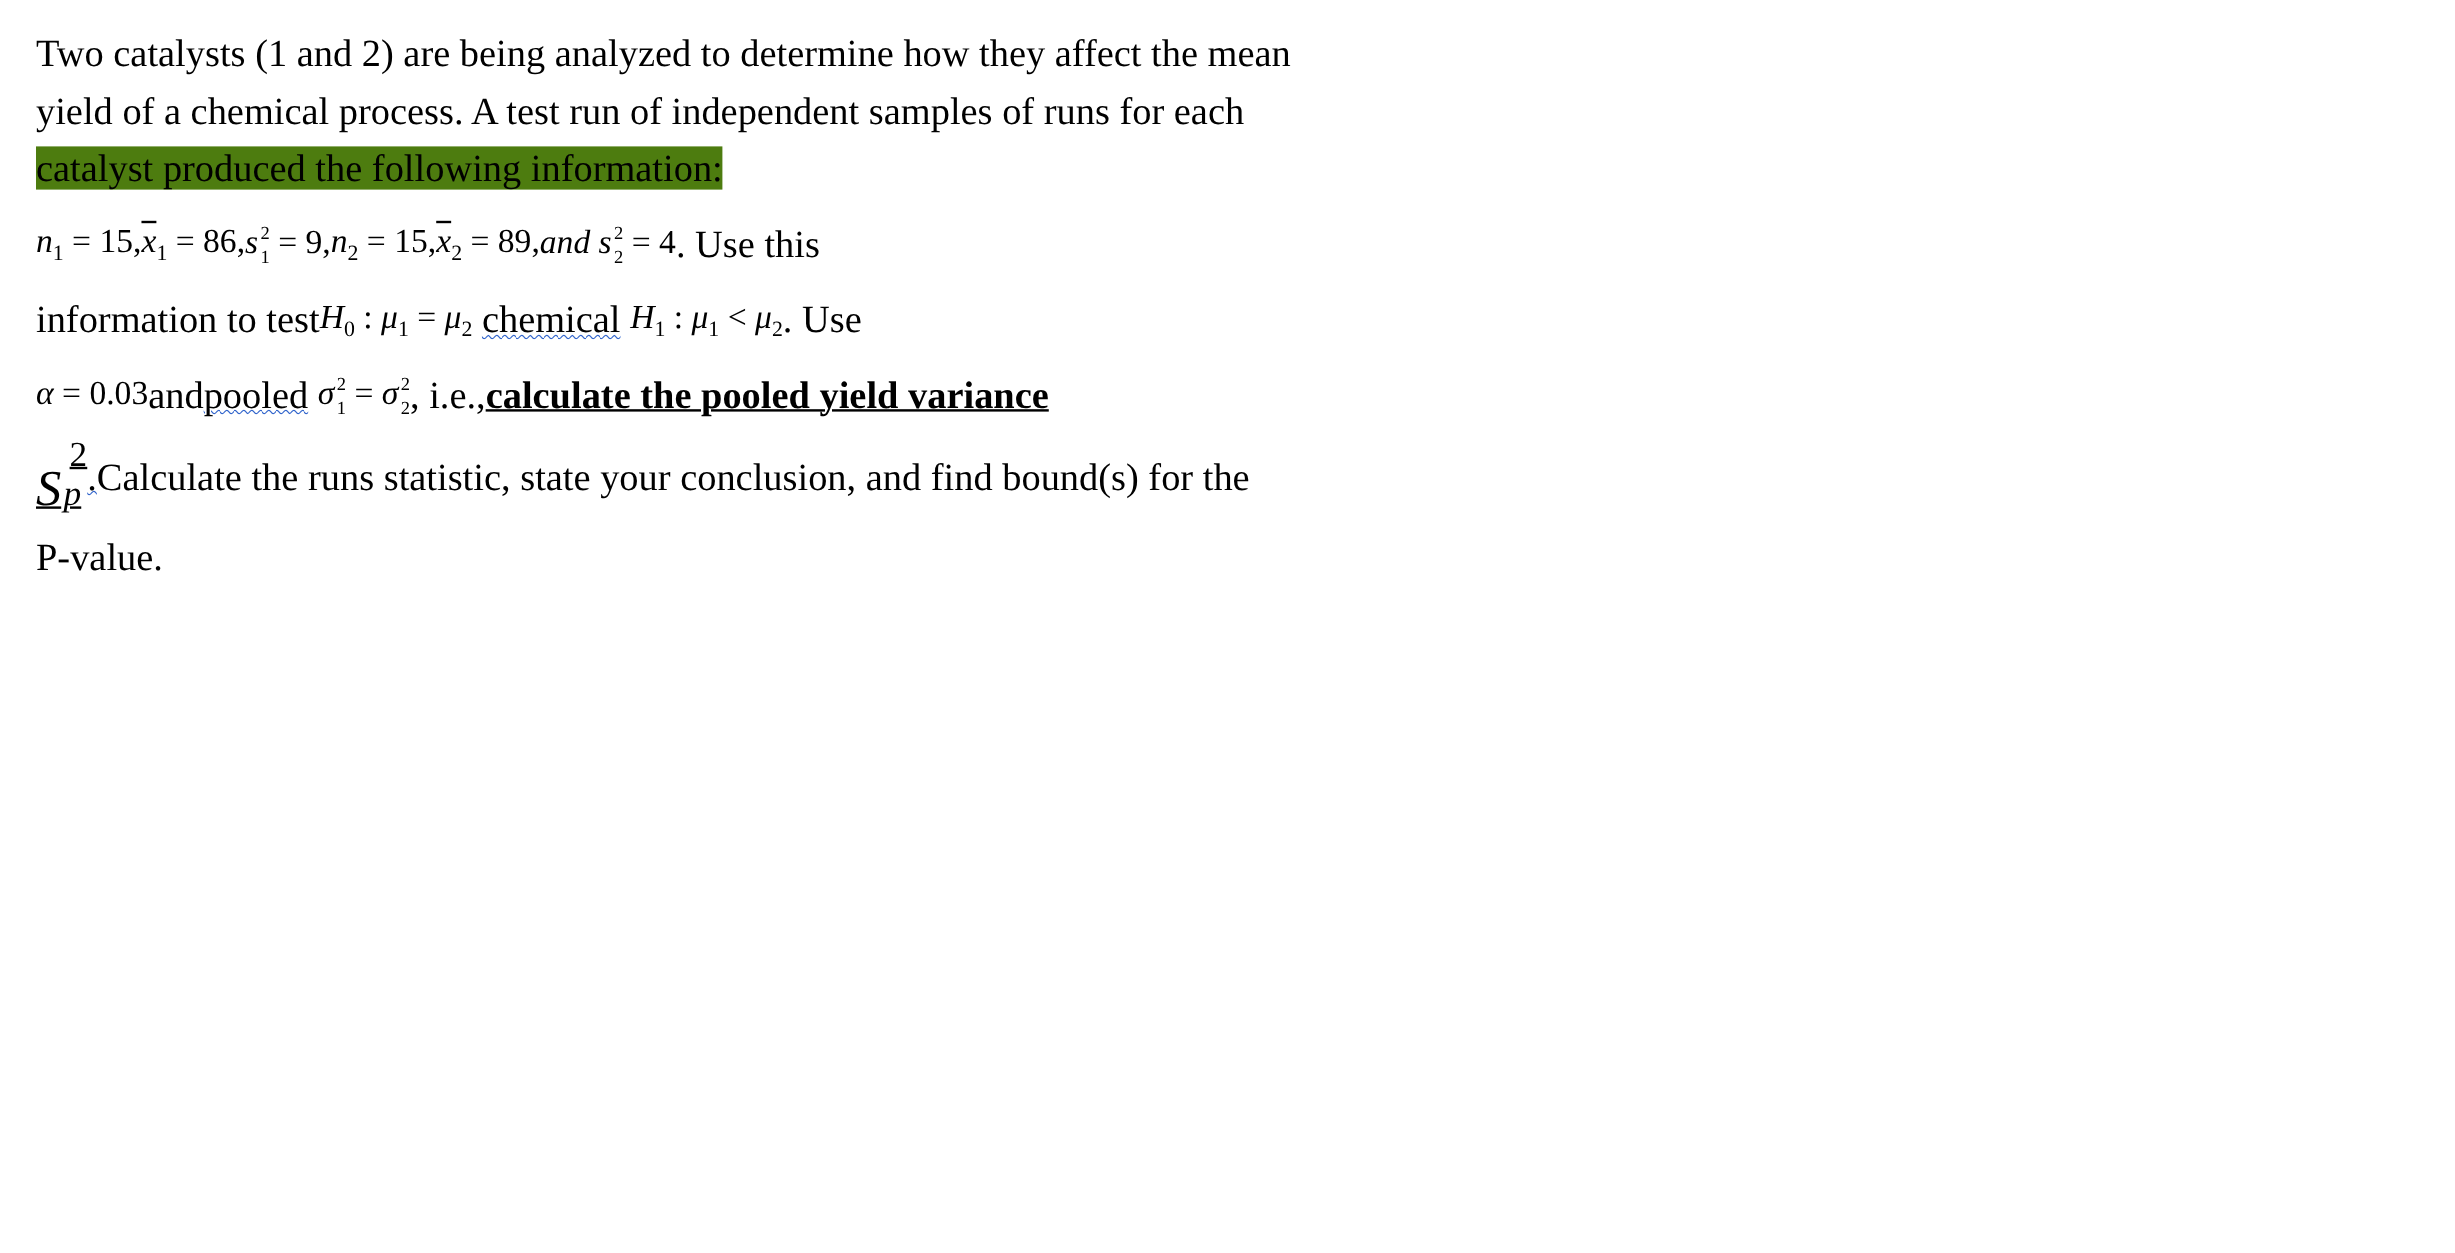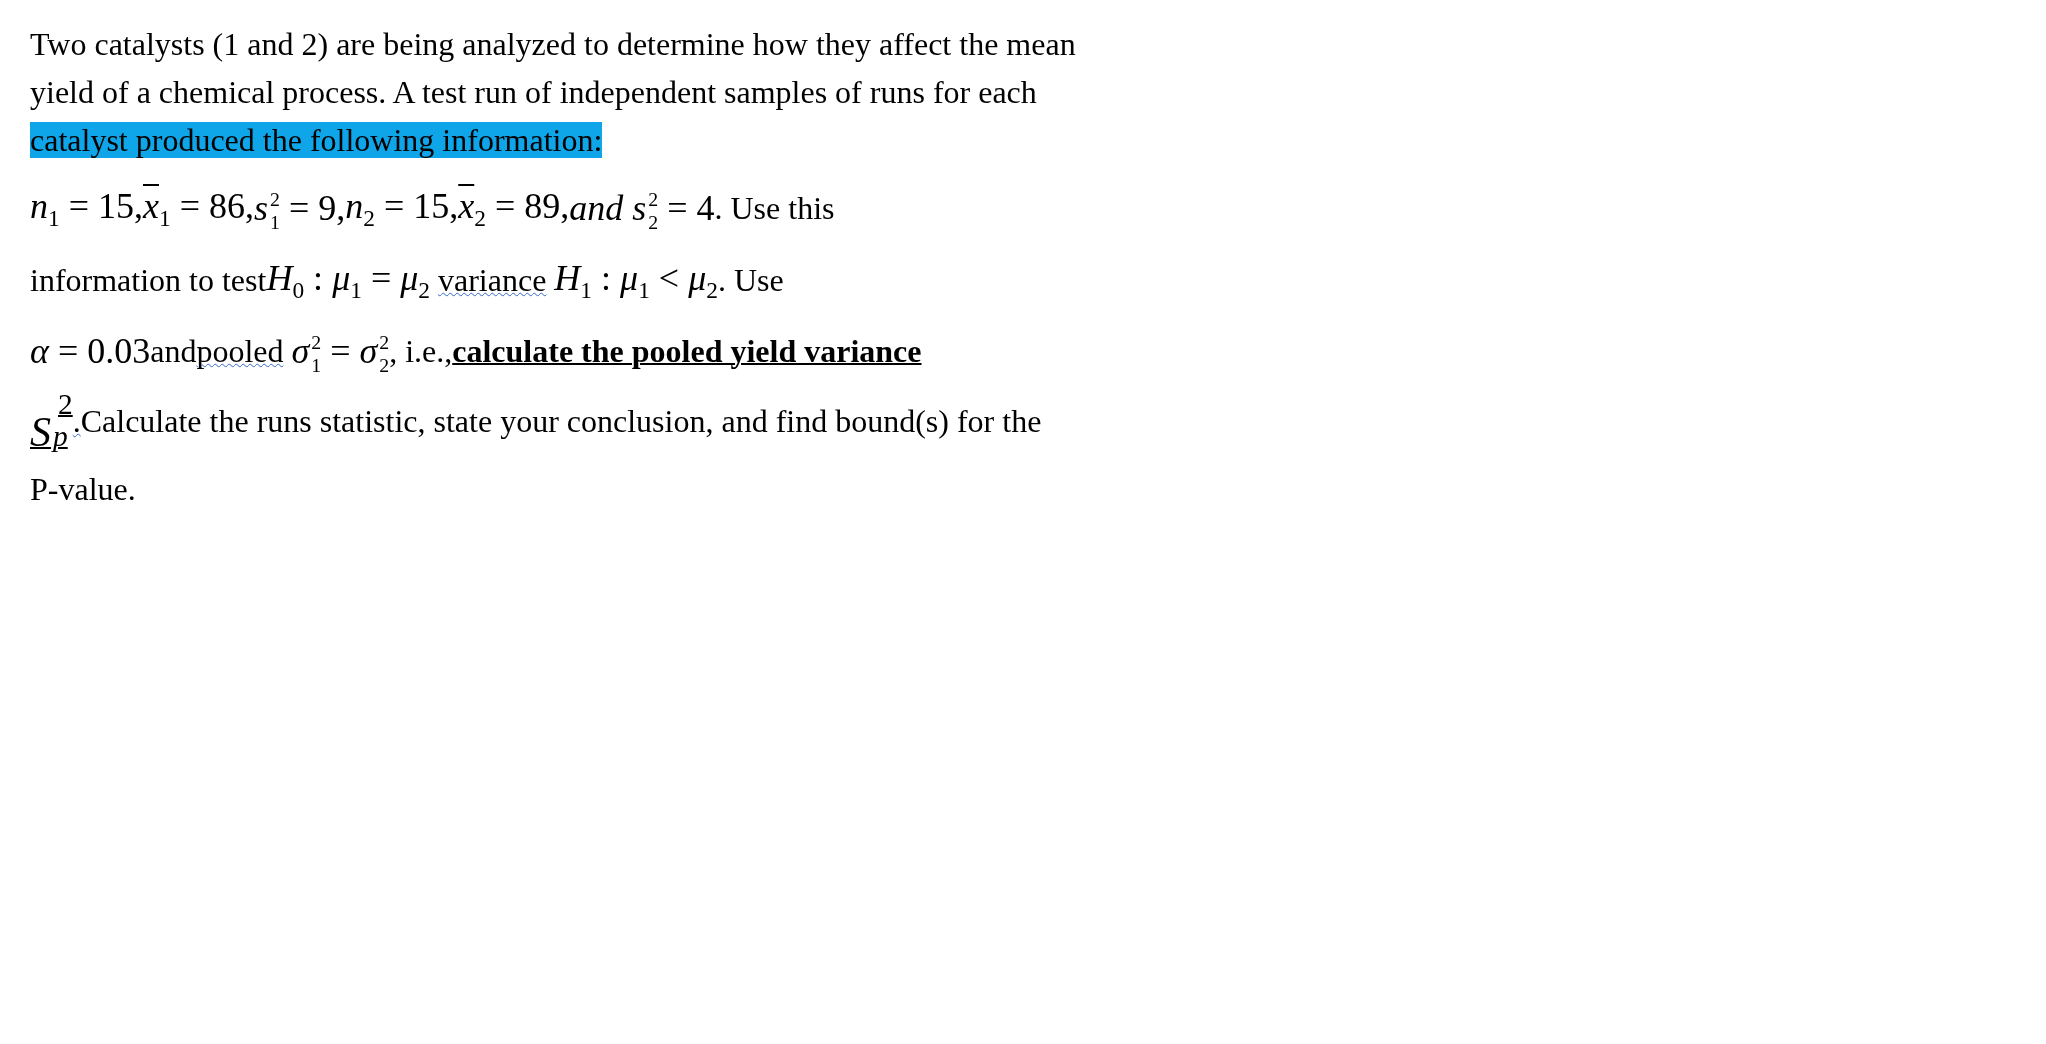--- a/index.html
+++ b/index.html
@@ -9,34 +9,34 @@
       font-family: "Times New Roman", Times, serif;
       font-size: 32px;
       color: #000;
       line-height: 1.5;
     }
     .content {
       max-width: 1800px;
       margin-left: 10px;
     }
     .highlight {
-      background-color: #0ea5e9;
+      background-color: #4d7c0f;
     }
     .para {
       margin-bottom: 10px;
     }
     .math-line {
       margin: 15px 0;
       display: flex;
       flex-wrap: wrap;
       align-items: center;
       gap: 0;
     }
     .large-math {
-      font-size: 36px;
+      font-size: 28px;
       font-style: italic;
     }
     .sub {
       font-size: 0.65em;
       vertical-align: sub;
       font-style: normal;
     }
     .bar {
       text-decoration: overline;
       text-decoration-thickness: 2px;
@@ -132,21 +132,21 @@
         </span><span style="font-style:normal"> = </span><span style="font-style:normal">4</span>
     </span>
     <span>.  Use this</span>
   </div>
 
   <div class="math-line">
     <span>information to test </span>
     <span class="large-math">
       <span>H</span><span class="sub">0</span><span style="font-style:normal"> : </span><span>μ</span><span class="sub">1</span><span style="font-style:normal"> = </span><span>μ</span><span class="sub">2</span>
     </span>
-    <span>&nbsp;<span class="wavy">variance</span>&nbsp;</span>
+    <span>&nbsp;<span class="wavy">chemical</span>&nbsp;</span>
     <span class="large-math">
       <span>H</span><span class="sub">1</span><span style="font-style:normal"> : </span><span>μ</span><span class="sub">1</span><span style="font-style:normal"> &lt; </span><span>μ</span><span class="sub">2</span>
     </span>
     <span>.  Use</span>
   </div>
 
   <div class="math-line">
     <span class="large-math">
       <span>α</span><span style="font-style:normal"> = </span><span style="font-style:normal">0.03</span>
     </span>

